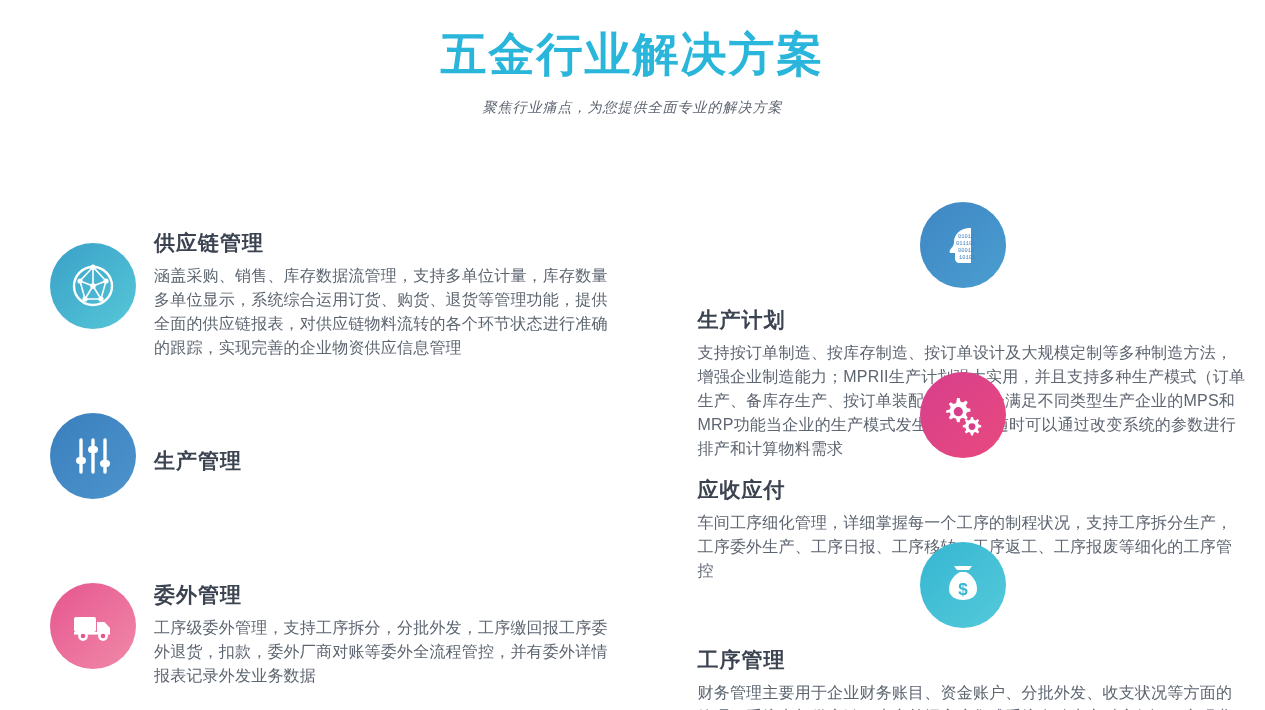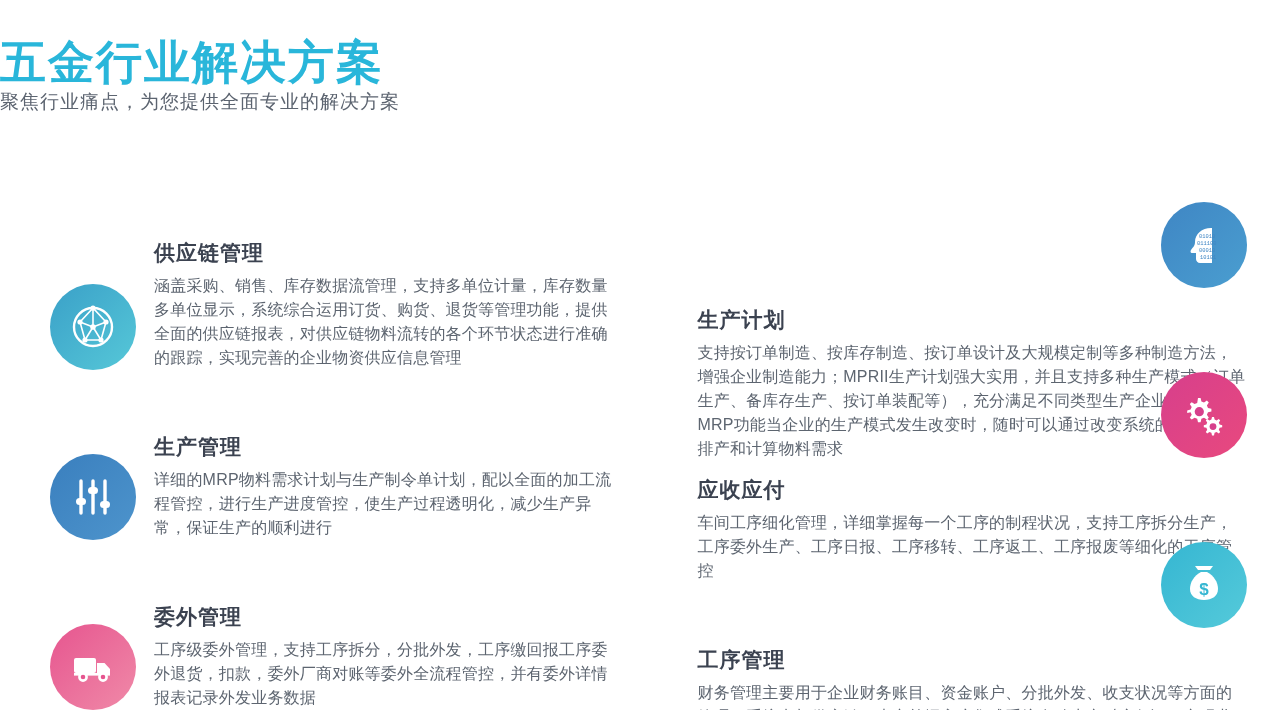--- a/index.html
+++ b/index.html
@@ -13,48 +13,51 @@
     font-family: "Liberation Sans", "DejaVu Sans", sans-serif;
     overflow: hidden;
   }
   .slide {
     position: relative;
     width: 1265px;
     height: 710px;
     box-sizing: border-box;
   }
   .header {
-    padding-top: 36px;
+    text-align: center;
+    padding-top: 28px;
   }
   .main-title {
     font-size: 46px;
     font-weight: bold;
     color: #29b6da;
     letter-spacing: 2px;
     line-height: 1.15;
     margin: 0;
   }
   .subtitle {
-    font-size: 19px;
+    font-size: 14px;
     color: #5c6470;
+    margin-top: 18px;
     letter-spacing: 1px;
+    font-style: italic;
   }
   .grid {
     position: absolute;
     top: 200px;
     left: 0;
     width: 1265px;
     display: flex;
     flex-wrap: wrap;
   }
   .cell {
     width: 50%;
     box-sizing: border-box;
     display: flex;
-    align-items: flex-end;
+    align-items: center;
     height: 170px;
   }
   .cell.left  { padding-left: 50px; padding-right: 12px; }
   .cell.right { padding-left: 47px; padding-right: 18px; flex-direction: column; }
 
   .icon-circle {
     flex: 0 0 auto;
     width: 86px;
     height: 86px;
     border-radius: 50%;
@@ -148,21 +151,20 @@
           </g>
           <g fill="#ffffff">
             <rect x="6" y="24" width="10" height="7" rx="3.5"></rect>
             <rect x="18" y="13" width="10" height="7" rx="3.5"></rect>
             <rect x="30" y="27" width="10" height="7" rx="3.5"></rect>
           </g>
         </svg>
       </div>
       <div class="text-block">
         <h2 class="item-title">生产管理</h2>
-        <p class="item-desc">详细的MRP物料需求计划与生产制令单计划，配以全面的加工流程管控，进行生产进度管控，使生产过程透明化，减少生产异常，保证生产的顺利进行</p>
       </div>
     </div>
 
     <div class="cell right">
       <div class="icon-circle" style="background:linear-gradient(135deg,#d73f8c,#e8497e);">
         <svg width="50" height="50" viewBox="0 0 50 50" aria-hidden="true">
           <g fill="#ffffff">
             <path d="M19 8l2.6.0.8 3.4 2.6 1.1 2.9-1.9 1.9 1.9-1.9 2.9 1.1 2.6 3.4.8v2.6l-3.4.8-1.1 2.6 1.9 2.9-1.9 1.9-2.9-1.9-2.6 1.1-.8 3.4H19l-.8-3.4-2.6-1.1-2.9 1.9-1.9-1.9 1.9-2.9-1.1-2.6L8.2 23v-2.6l3.4-.8 1.1-2.6-1.9-2.9 1.9-1.9 2.9 1.9 2.6-1.1z"></path>
             <circle cx="20.3" cy="21.7" r="4.6" fill="#d73f8c"></circle>
             <path d="M33 27l2 .0.6 2.6 2 .8 2.2-1.4 1.4 1.4-1.4 2.2.8 2 2.6.6v2l-2.6.6-.8 2 1.4 2.2-1.4 1.4-2.2-1.4-2 .8-.6 2.6h-2l-.6-2.6-2-.8-2.2 1.4-1.4-1.4 1.4-2.2-.8-2-2.6-.6v-2l2.6-.6.8-2-1.4-2.2 1.4-1.4 2.2 1.4 2-.8z"></path>

